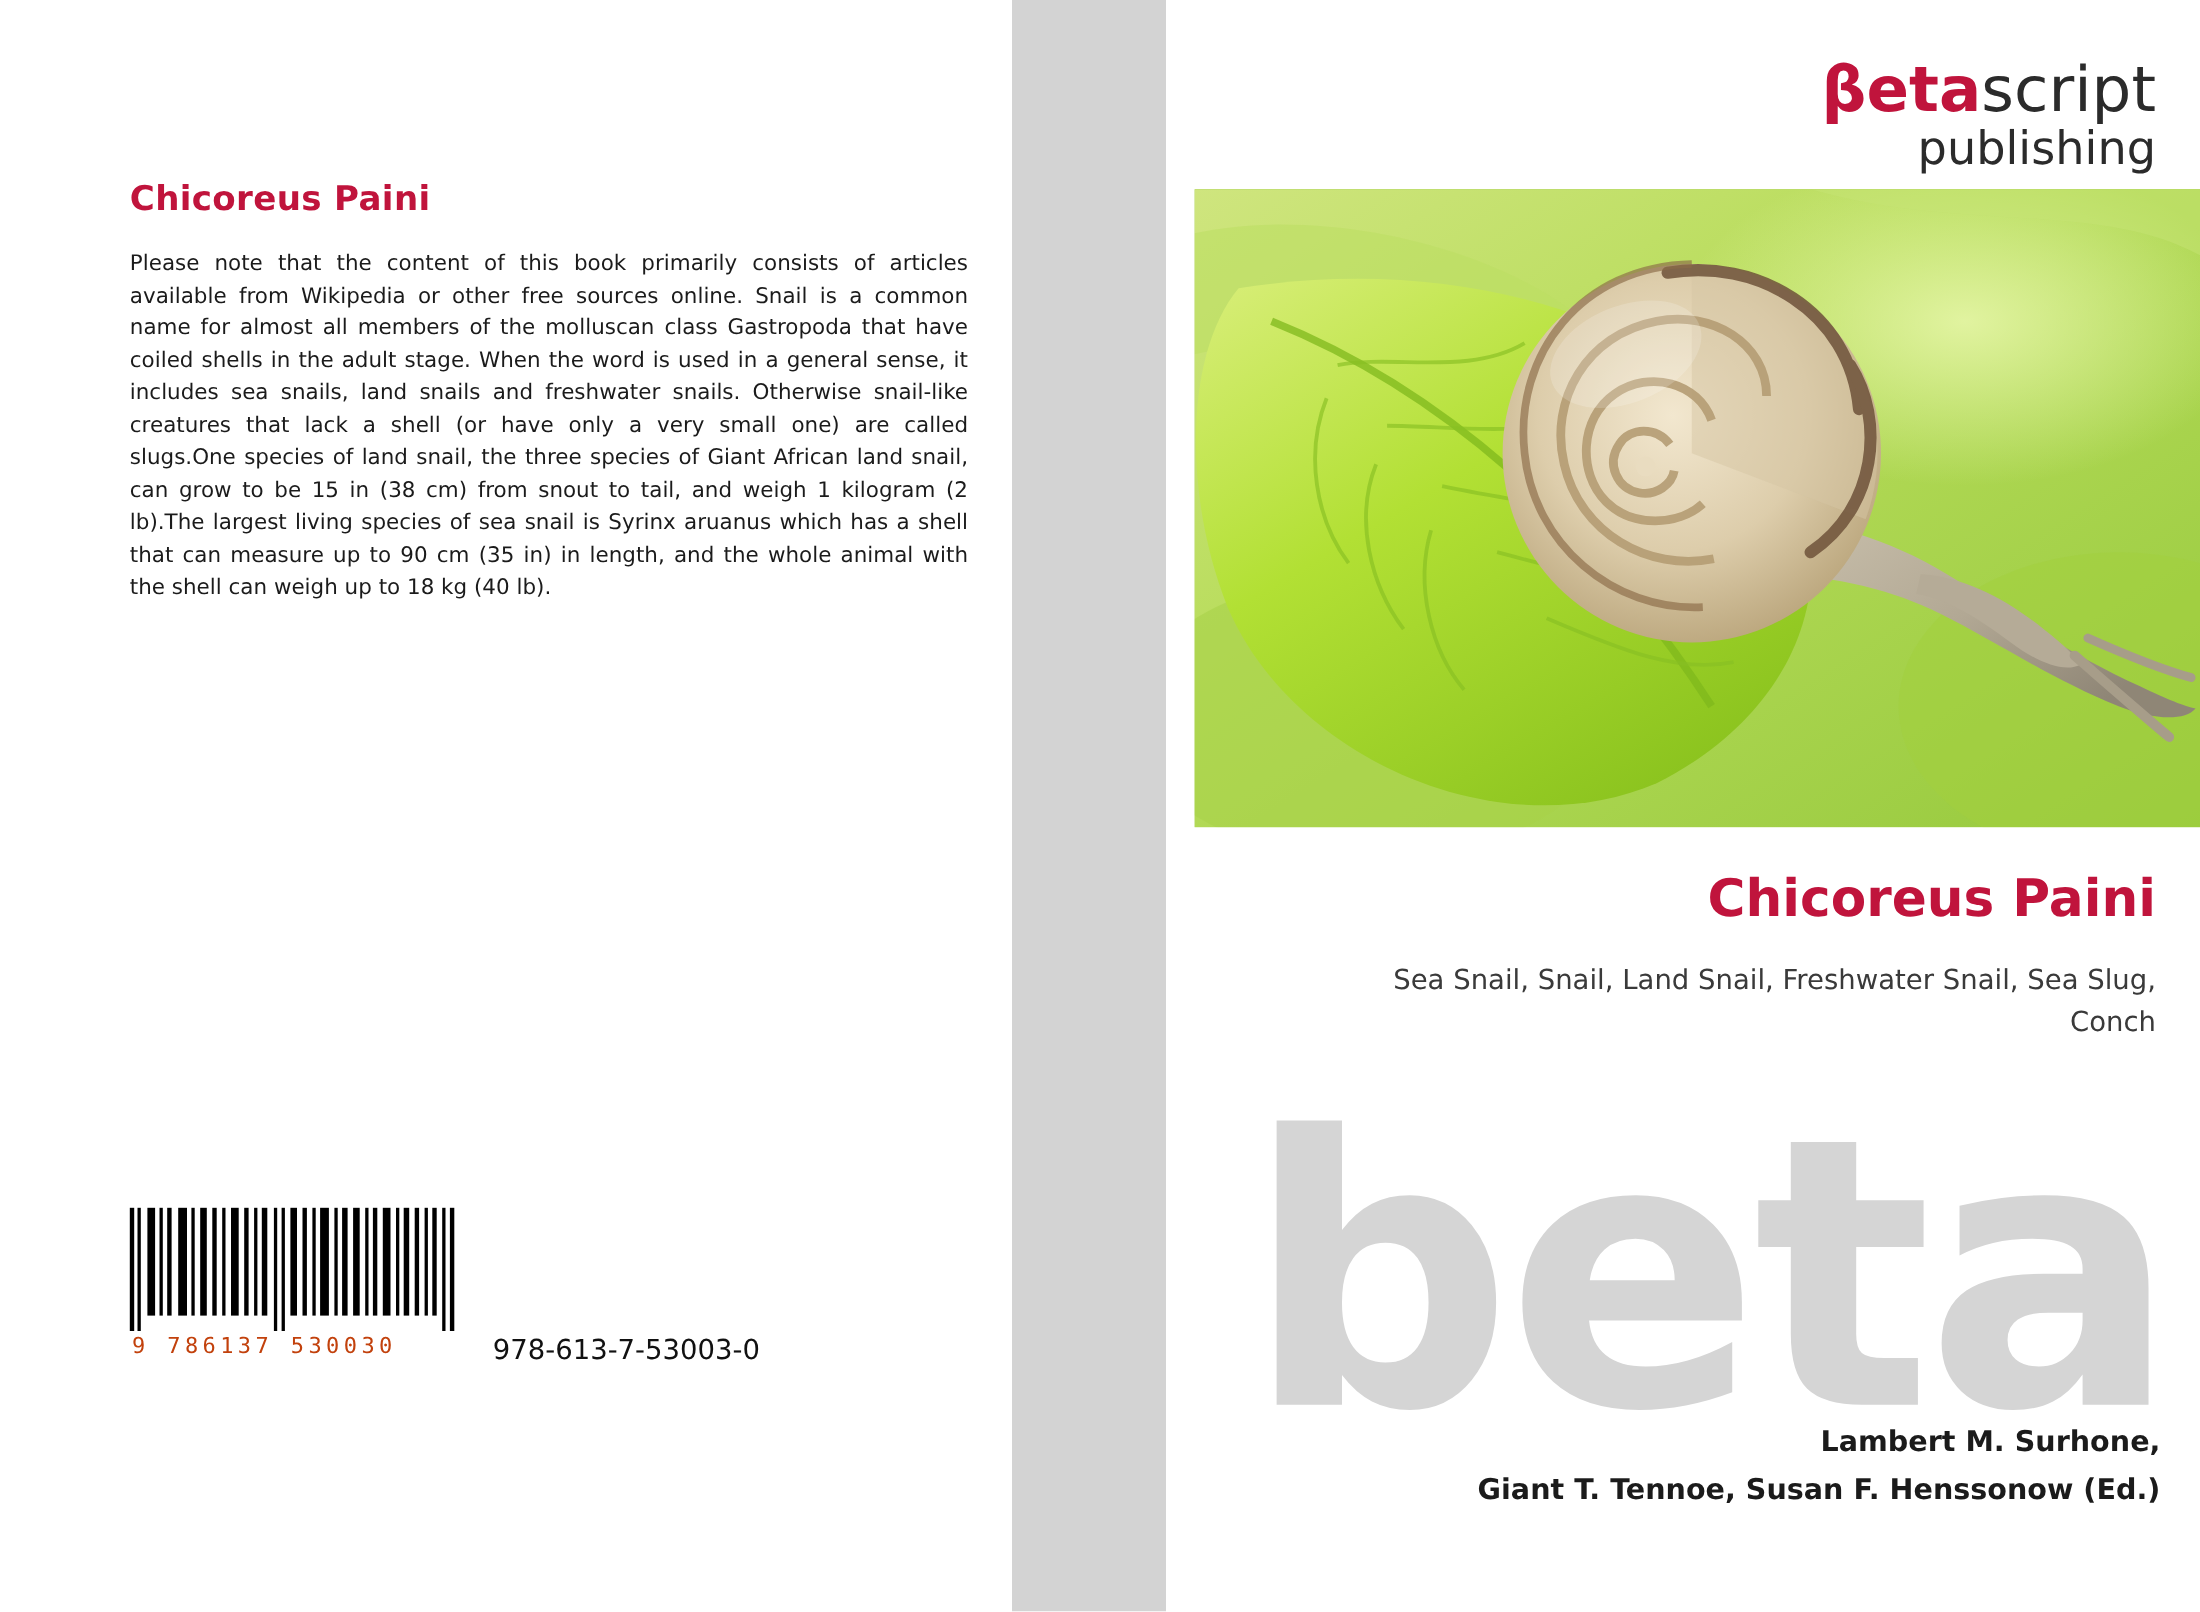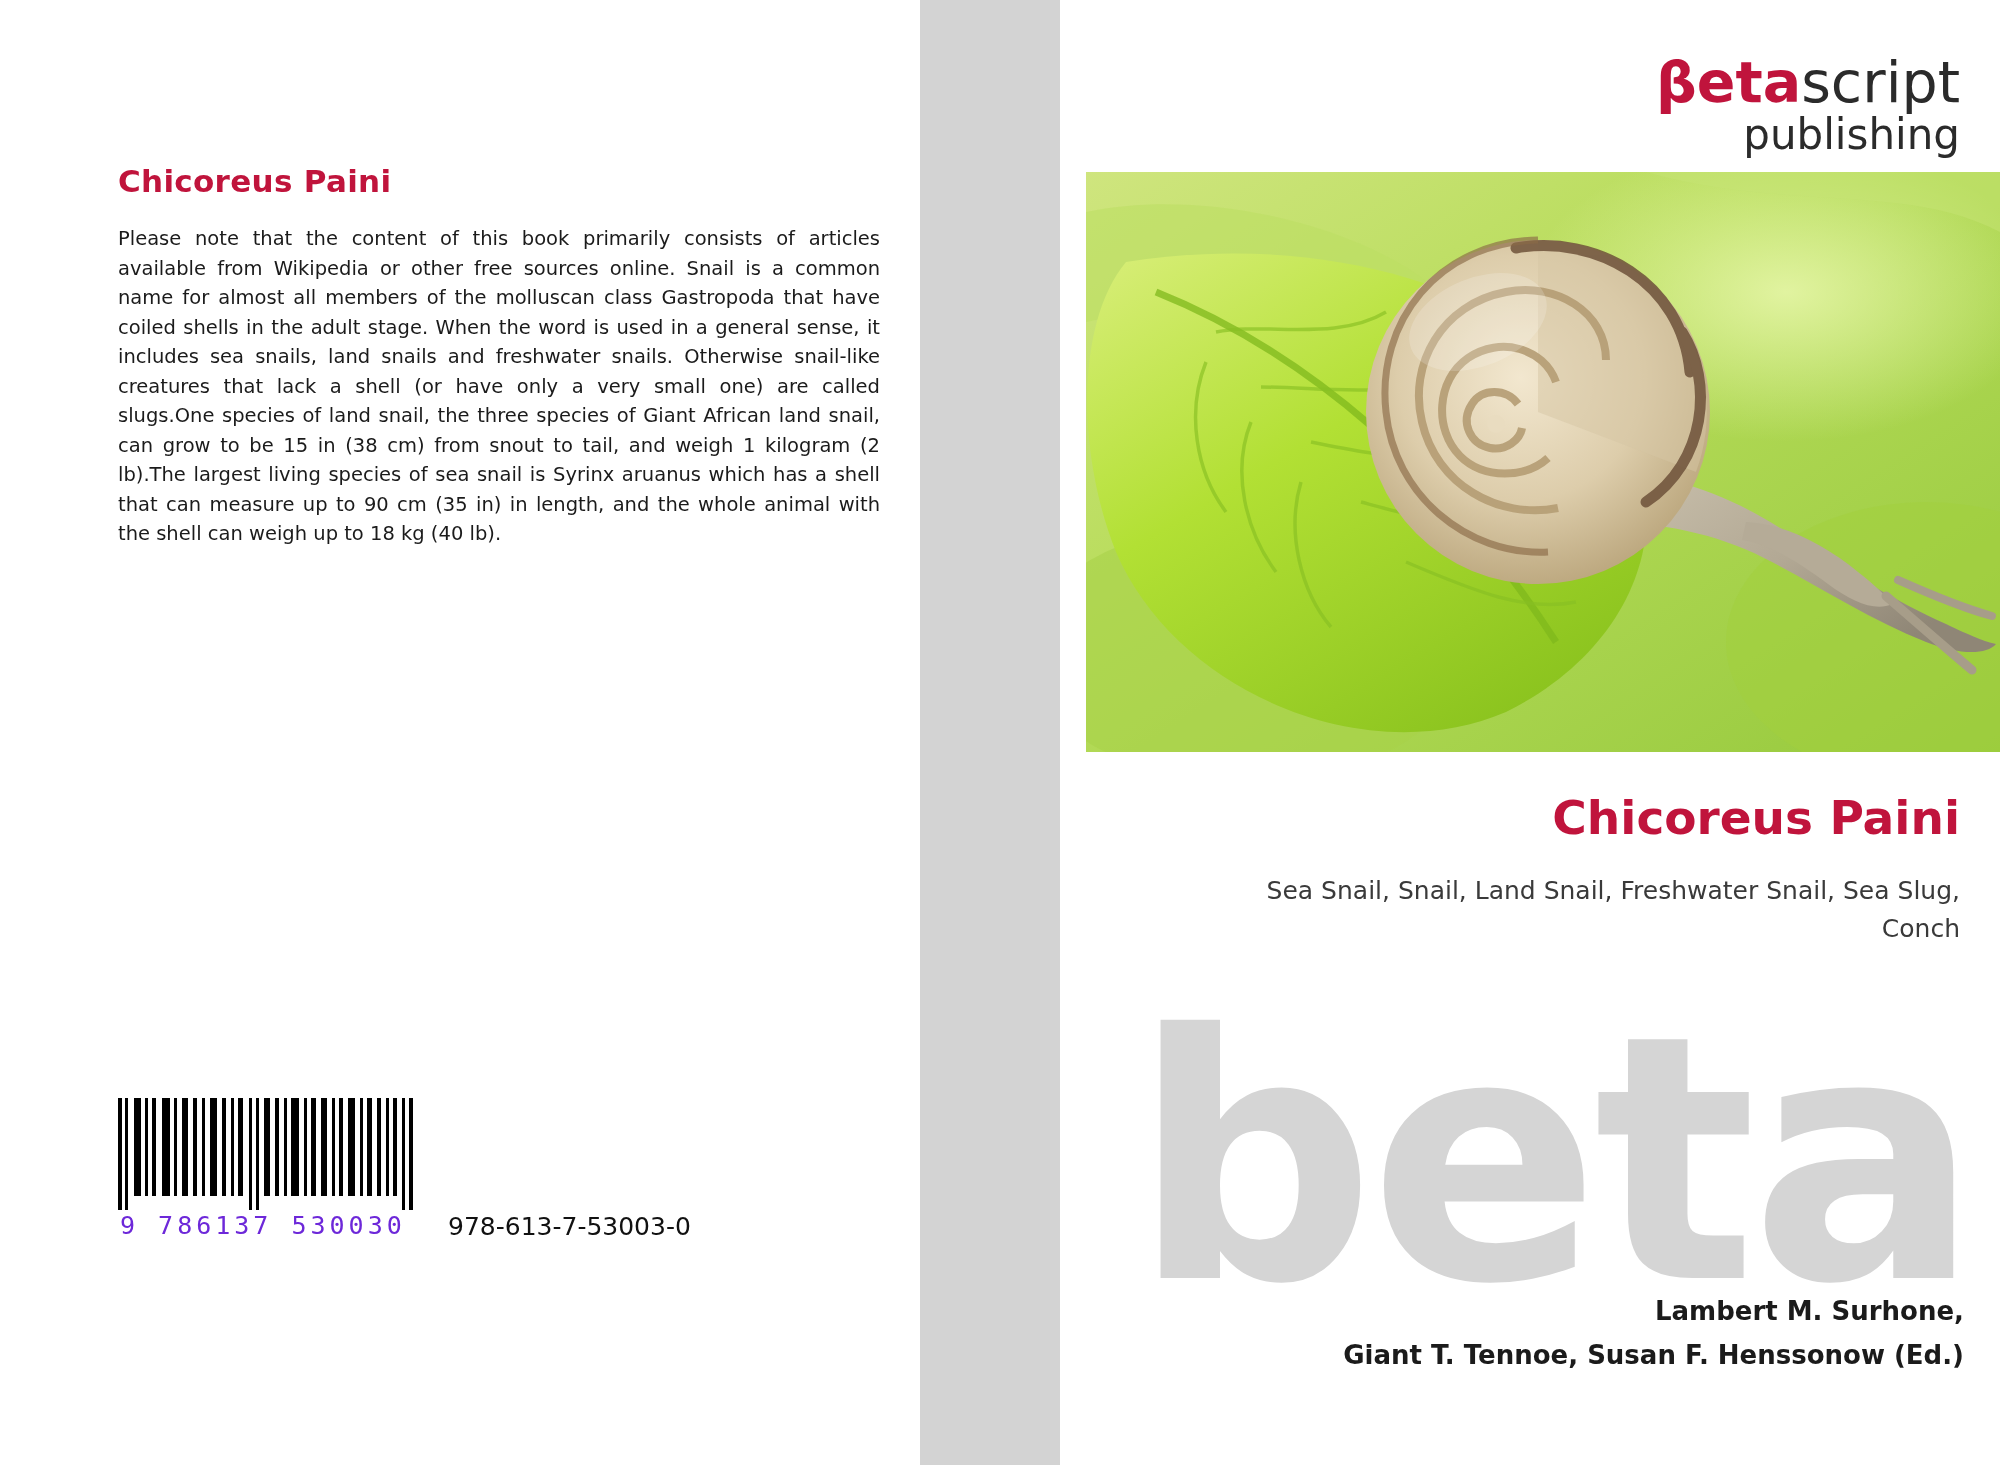--- a/index.html
+++ b/index.html
@@ -72,23 +72,23 @@
     height: 100%;
   }
   .barcode-bars span.tall { height: 112px; }
   .barcode-bars span.short { height: 98px; }
   .barcode-digits {
     position: absolute;
     left: 2px;
     top: 113px;
     width: 300px;
     font-family: "DejaVu Sans Mono", monospace;
-    font-size: 25px;
+    font-size: 20px;
     letter-spacing: 4px;
-    color: #6d28d9;
+    color: #c2410c;
     white-space: nowrap;
   }
   .isbn-text {
     position: absolute;
     left: 330px;
     top: 114px;
     font-size: 25px;
     color: #111;
     white-space: nowrap;
   }

